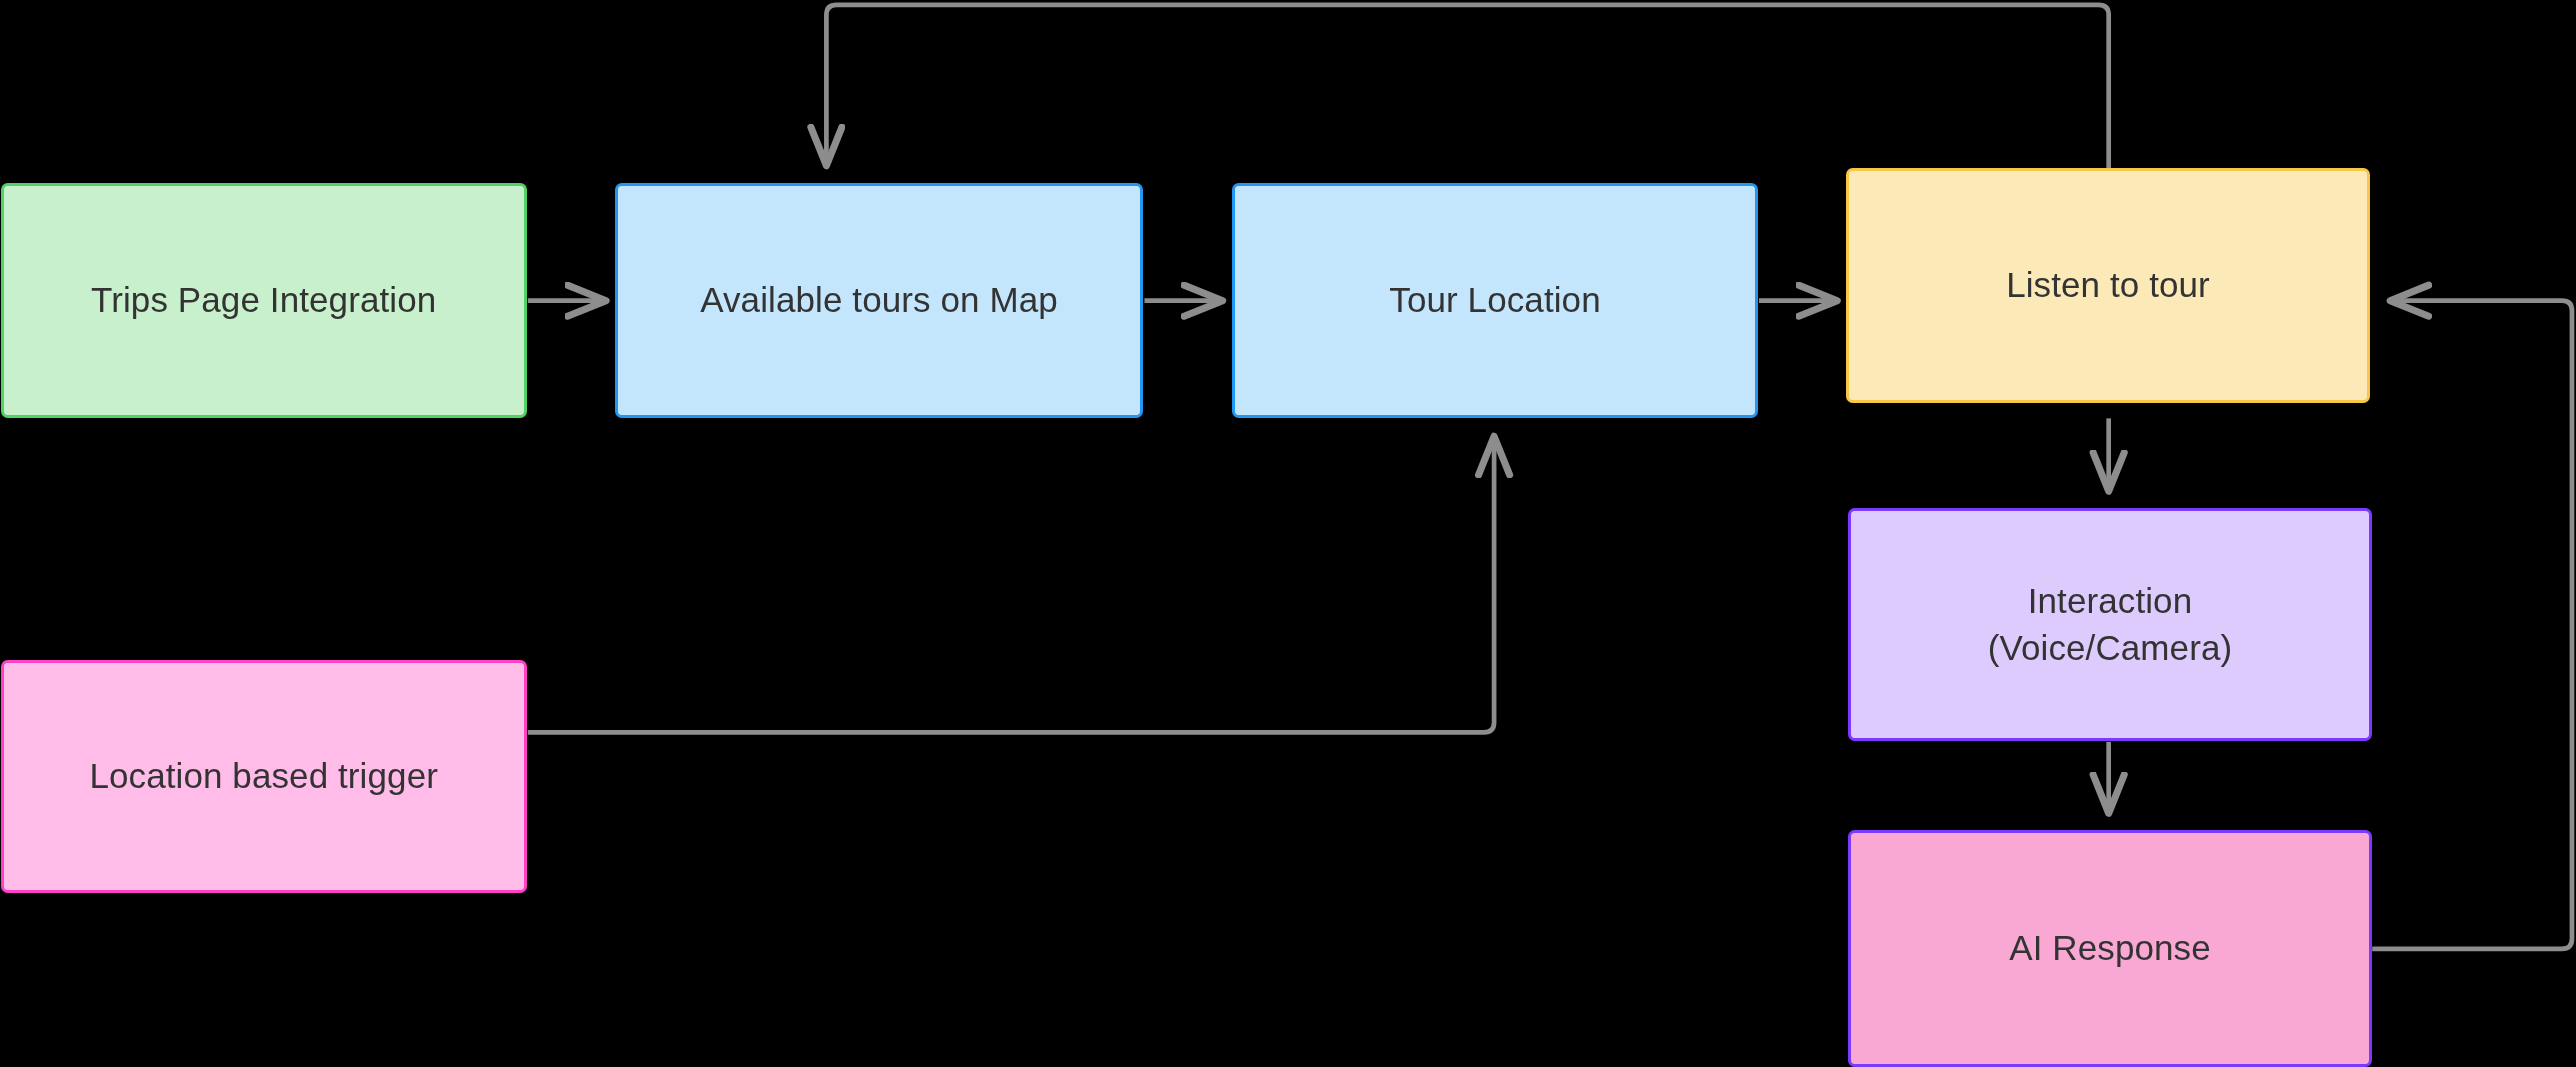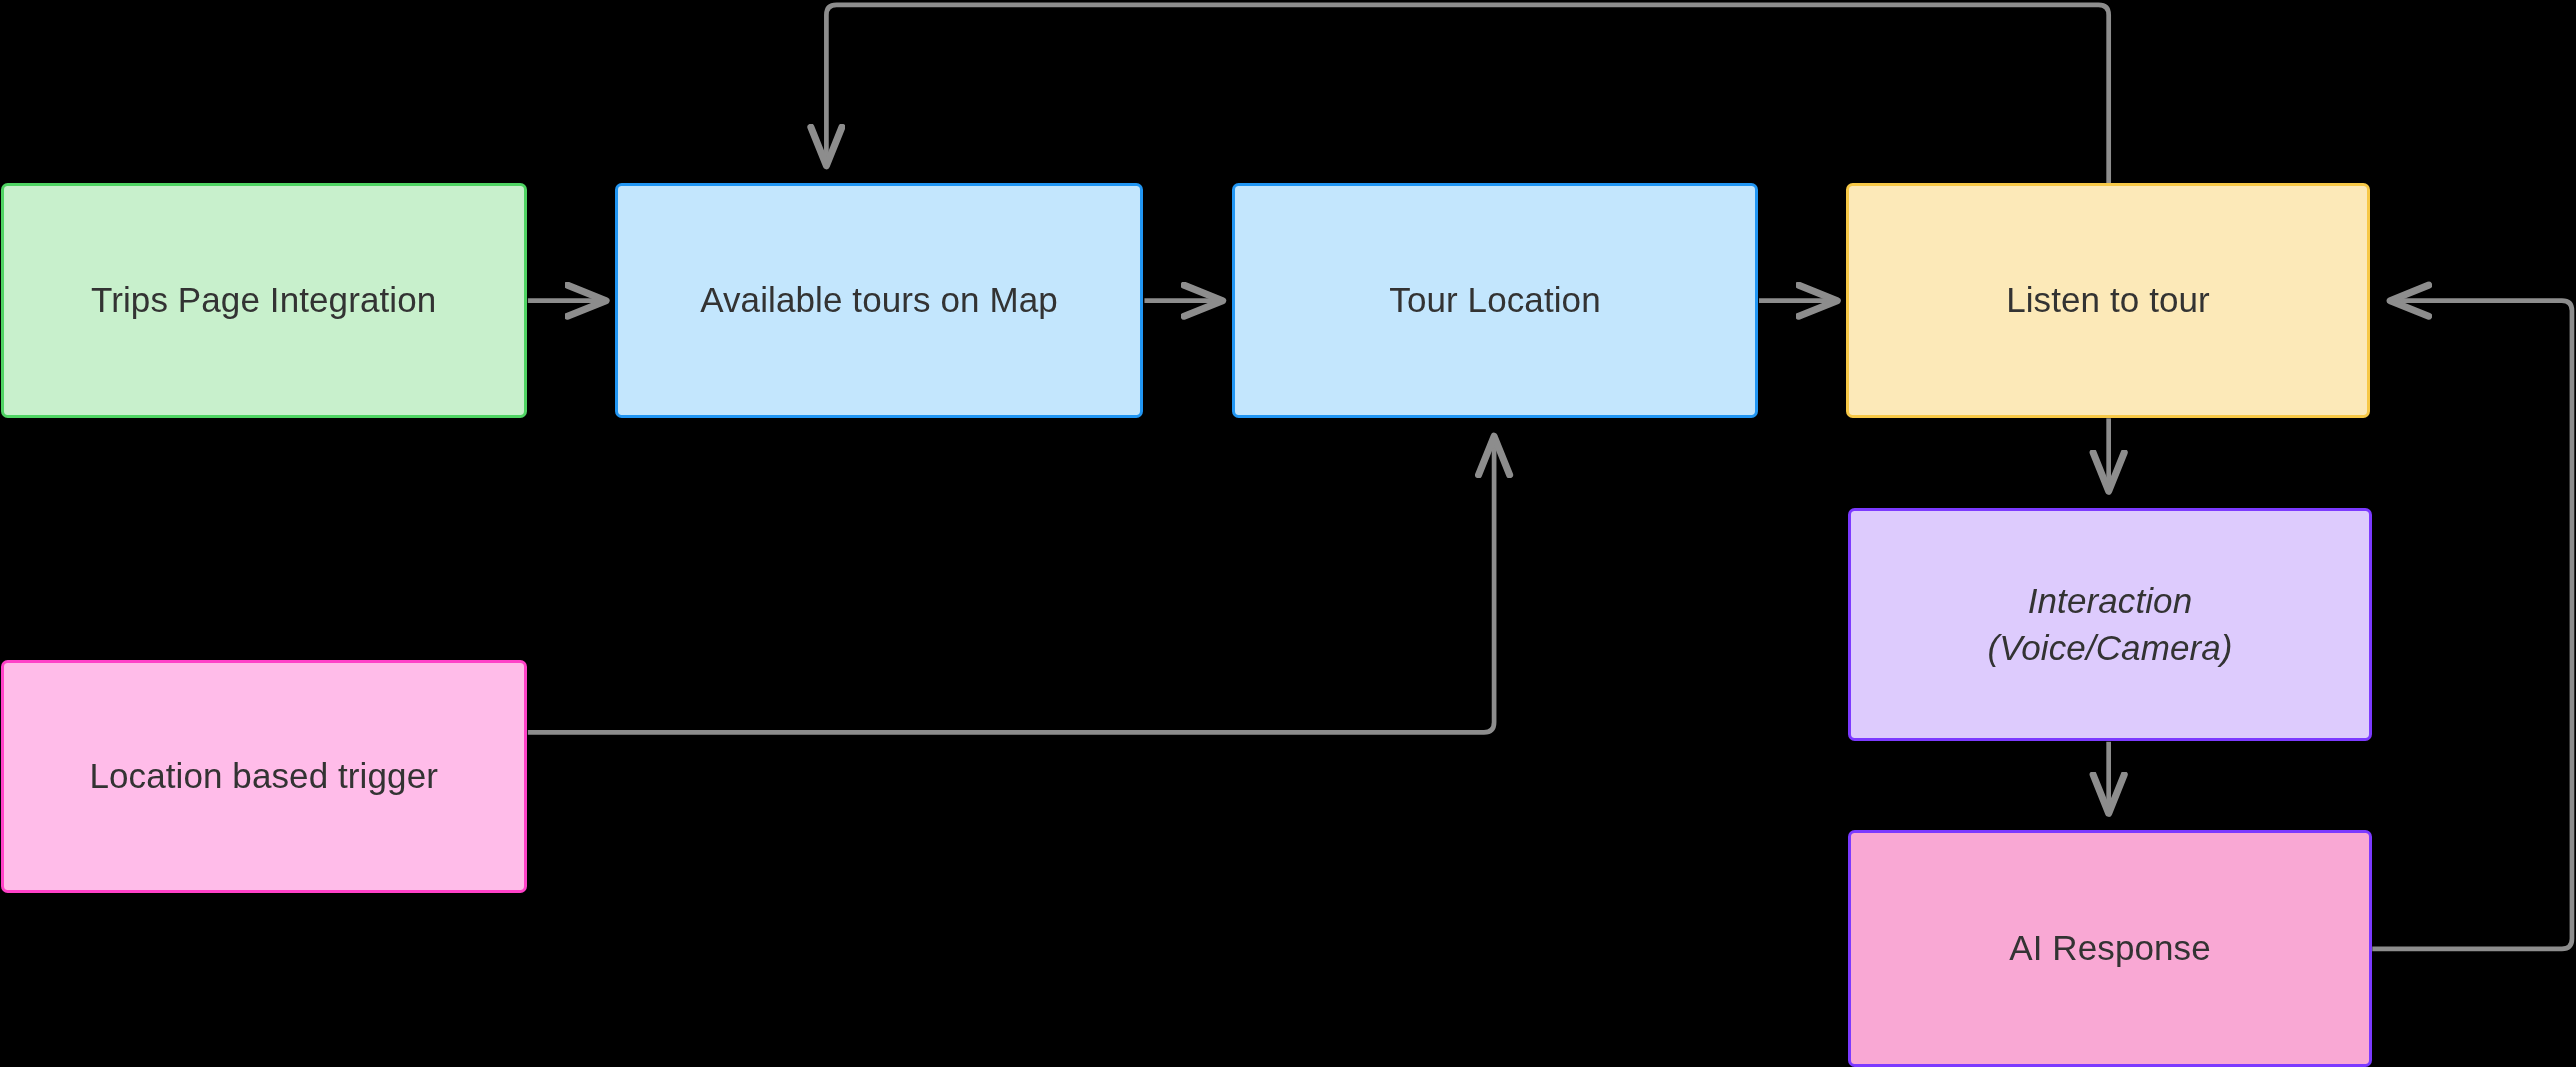--- a/index.html
+++ b/index.html
@@ -82,29 +82,29 @@
   </div>
 
   <div class="node" style="left:0.7px; top:183px; width:526px; height:235px; background:#c8f0cc; border-color:#4fd463;">
     <span>Trips Page Integration</span>
   </div>
 
   <div class="node" style="left:1232px; top:183px; width:526px; height:235px; background:#c3e6fd; border-color:#2196f3;">
     <span>Tour Location</span>
   </div>
 
-  <div class="node" style="left:1846px; top:183px; width:524px; height:235px; background:#fce9b8; border-color:#f7c846;">
+  <div class="node" style="left:1846px; top:168px; width:524px; height:235px; background:#fce9b8; border-color:#f7c846;">
     <span>Listen to tour</span>
   </div>
 
   <div class="node" style="left:0.7px; top:615px; width:526px; height:233px; background:#ffbce9; border-color:#ff41c8;margin-top:45px;">
     <span>Location based trigger</span>
   </div>
 
-  <div class="node" style="left:1848px; top:508px; width:524px; height:233px; background:#ddcbfd; border-color:#7c3aff;font-style:italic;">
+  <div class="node" style="left:1848px; top:508px; width:524px; height:233px; background:#ddcbfd; border-color:#7c3aff;">
     <span>Interaction
 (Voice/Camera)</span>
   </div>
 
   <div class="node" style="left:1848px; top:830px; width:524px; height:237px; background:#f9a8d4; border-color:#7c3aff;">
     <span>AI Response</span>
   </div>
 
 </div>
 

